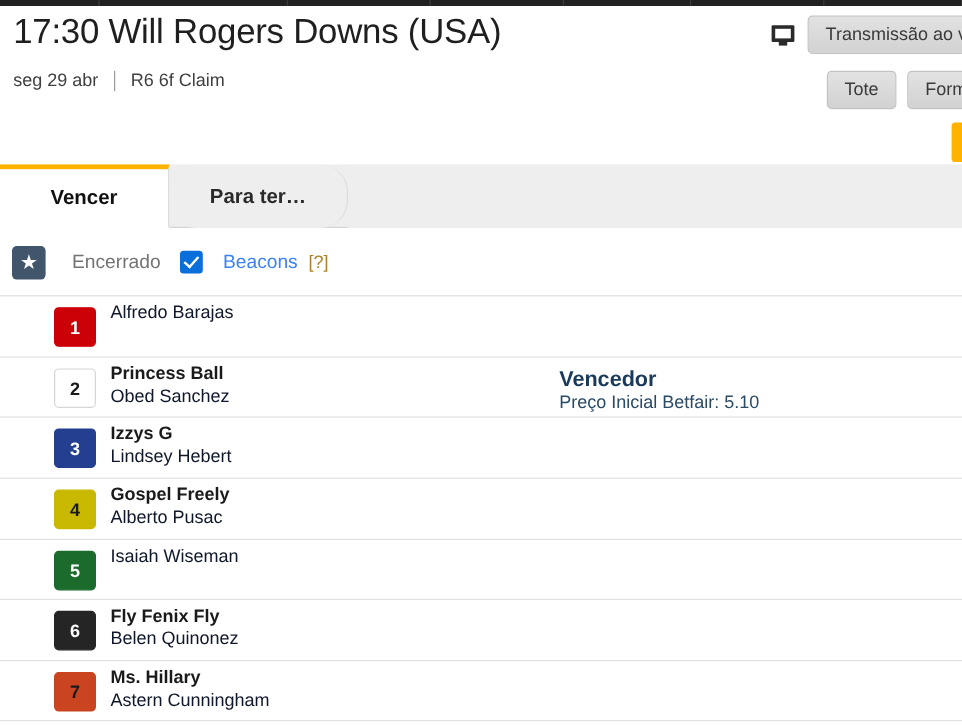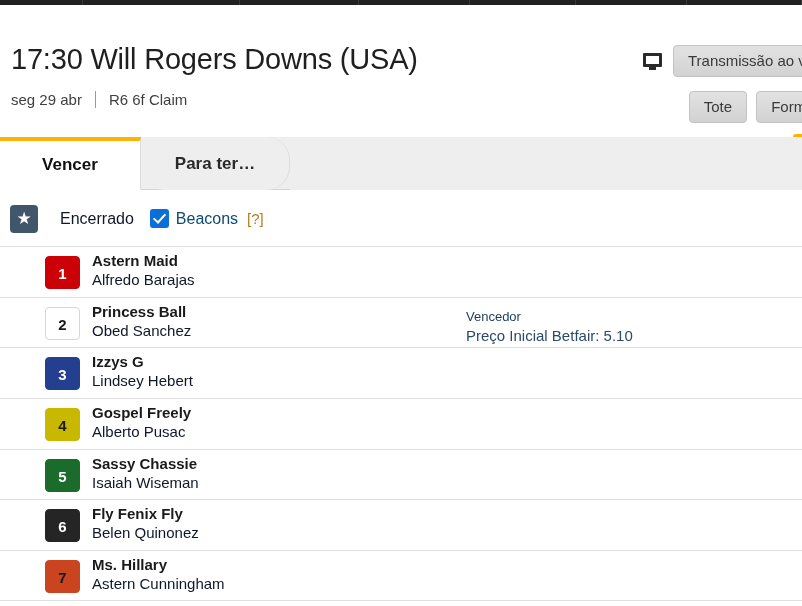--- a/index.html
+++ b/index.html
@@ -27,21 +27,20 @@
     border-right: 1px solid #3a3a3a;
   }
 
   
   #race-header {
     position: absolute;
     top: 5px; left: 0;
     width: 802px;
     height: 122px;
     background: #ffffff;
-    margin-top: 32px;
   }
 
   #race-title {
     position: absolute;
     left: 11px;
     top: 6px;
     font-size: 29px;
     font-weight: 400;
     color: #1f1f1f;
     letter-spacing: -0.2px;
@@ -203,21 +202,21 @@
     font-size: 17px;
     line-height: 28px;
     text-align: center;
     cursor: pointer;
     flex: 0 0 auto;
   }
 
   #status-closed {
     margin-left: 22px;
     font-size: 16px;
-    color: #0f172a;
+    color: #737373;
     white-space: nowrap;
   }
 
   #beacons-checkbox {
     margin-left: 16px;
     width: 19px;
     height: 19px;
     background: #0a6fdb;
     border-radius: 3px;
     position: relative;
@@ -229,23 +228,23 @@
     position: absolute;
     left: 6px; top: 2px;
     width: 5px;
     height: 10px;
     border: solid #ffffff;
     border-width: 0 2.5px 2.5px 0;
     transform: rotate(42deg);
   }
 
   #beacons-label {
-    margin-left: 7px;
+    margin-left: 17px;
     font-size: 16px;
-    color: #0c4a6e;
+    color: #3b82f6;
     white-space: nowrap;
   }
 
   #beacons-help {
     margin-left: 9px;
     font-size: 15px;
     color: #b08020;
     cursor: pointer;
     white-space: nowrap;
   }
@@ -301,22 +300,22 @@
   }
 
   
   #result-panel {
     position: absolute;
     left: 466px;
     top: 307px;
     width: 330px;
   }
   #result-title {
-    font-size: 13px;
-    font-weight: normal;
+    font-size: 18px;
+    font-weight: bold;
     color: #1a3a5a;
     line-height: 19px;
     white-space: nowrap;
   }
   #result-price {
     font-size: 15px;
     color: #2a4a66;
     line-height: 20px;
     white-space: nowrap;
   }
@@ -374,21 +373,20 @@
   <span id="status-closed">Encerrado</span>
   <span id="beacons-checkbox"></span>
   <span id="beacons-label">Beacons</span>
   <span id="beacons-help">[?]</span>
 </div>
 
 <div id="runners">
     <div class="runner-row">
       <div class="saddle" style="background: rgb(204, 0, 7); color: rgb(255, 255, 255); border: 1px solid rgb(204, 0, 7);">1</div>
       <div class="runner-text">
-        <div class="horse-name">Astern Maid</div>
         <div class="jockey-name">Alfredo Barajas</div>
       </div>
     </div>
     <div class="runner-row">
       <div class="saddle" style="background: rgb(255, 255, 255); color: rgb(26, 26, 26); border: 1px solid rgb(214, 214, 214);">2</div>
       <div class="runner-text">
         <div class="horse-name">Princess Ball</div>
         <div class="jockey-name">Obed Sanchez</div>
       </div>
     </div>
@@ -402,21 +400,20 @@
     <div class="runner-row">
       <div class="saddle" style="background: rgb(200, 184, 0); color: rgb(26, 26, 26); border: 1px solid rgb(200, 184, 0);">4</div>
       <div class="runner-text">
         <div class="horse-name">Gospel Freely</div>
         <div class="jockey-name">Alberto Pusac</div>
       </div>
     </div>
     <div class="runner-row">
       <div class="saddle" style="background: rgb(27, 107, 44); color: rgb(255, 255, 255); border: 1px solid rgb(27, 107, 44);">5</div>
       <div class="runner-text">
-        <div class="horse-name">Sassy Chassie</div>
         <div class="jockey-name">Isaiah Wiseman</div>
       </div>
     </div>
     <div class="runner-row">
       <div class="saddle" style="background: rgb(37, 37, 37); color: rgb(255, 255, 255); border: 1px solid rgb(37, 37, 37);">6</div>
       <div class="runner-text">
         <div class="horse-name">Fly Fenix Fly</div>
         <div class="jockey-name">Belen Quinonez</div>
       </div>
     </div>

